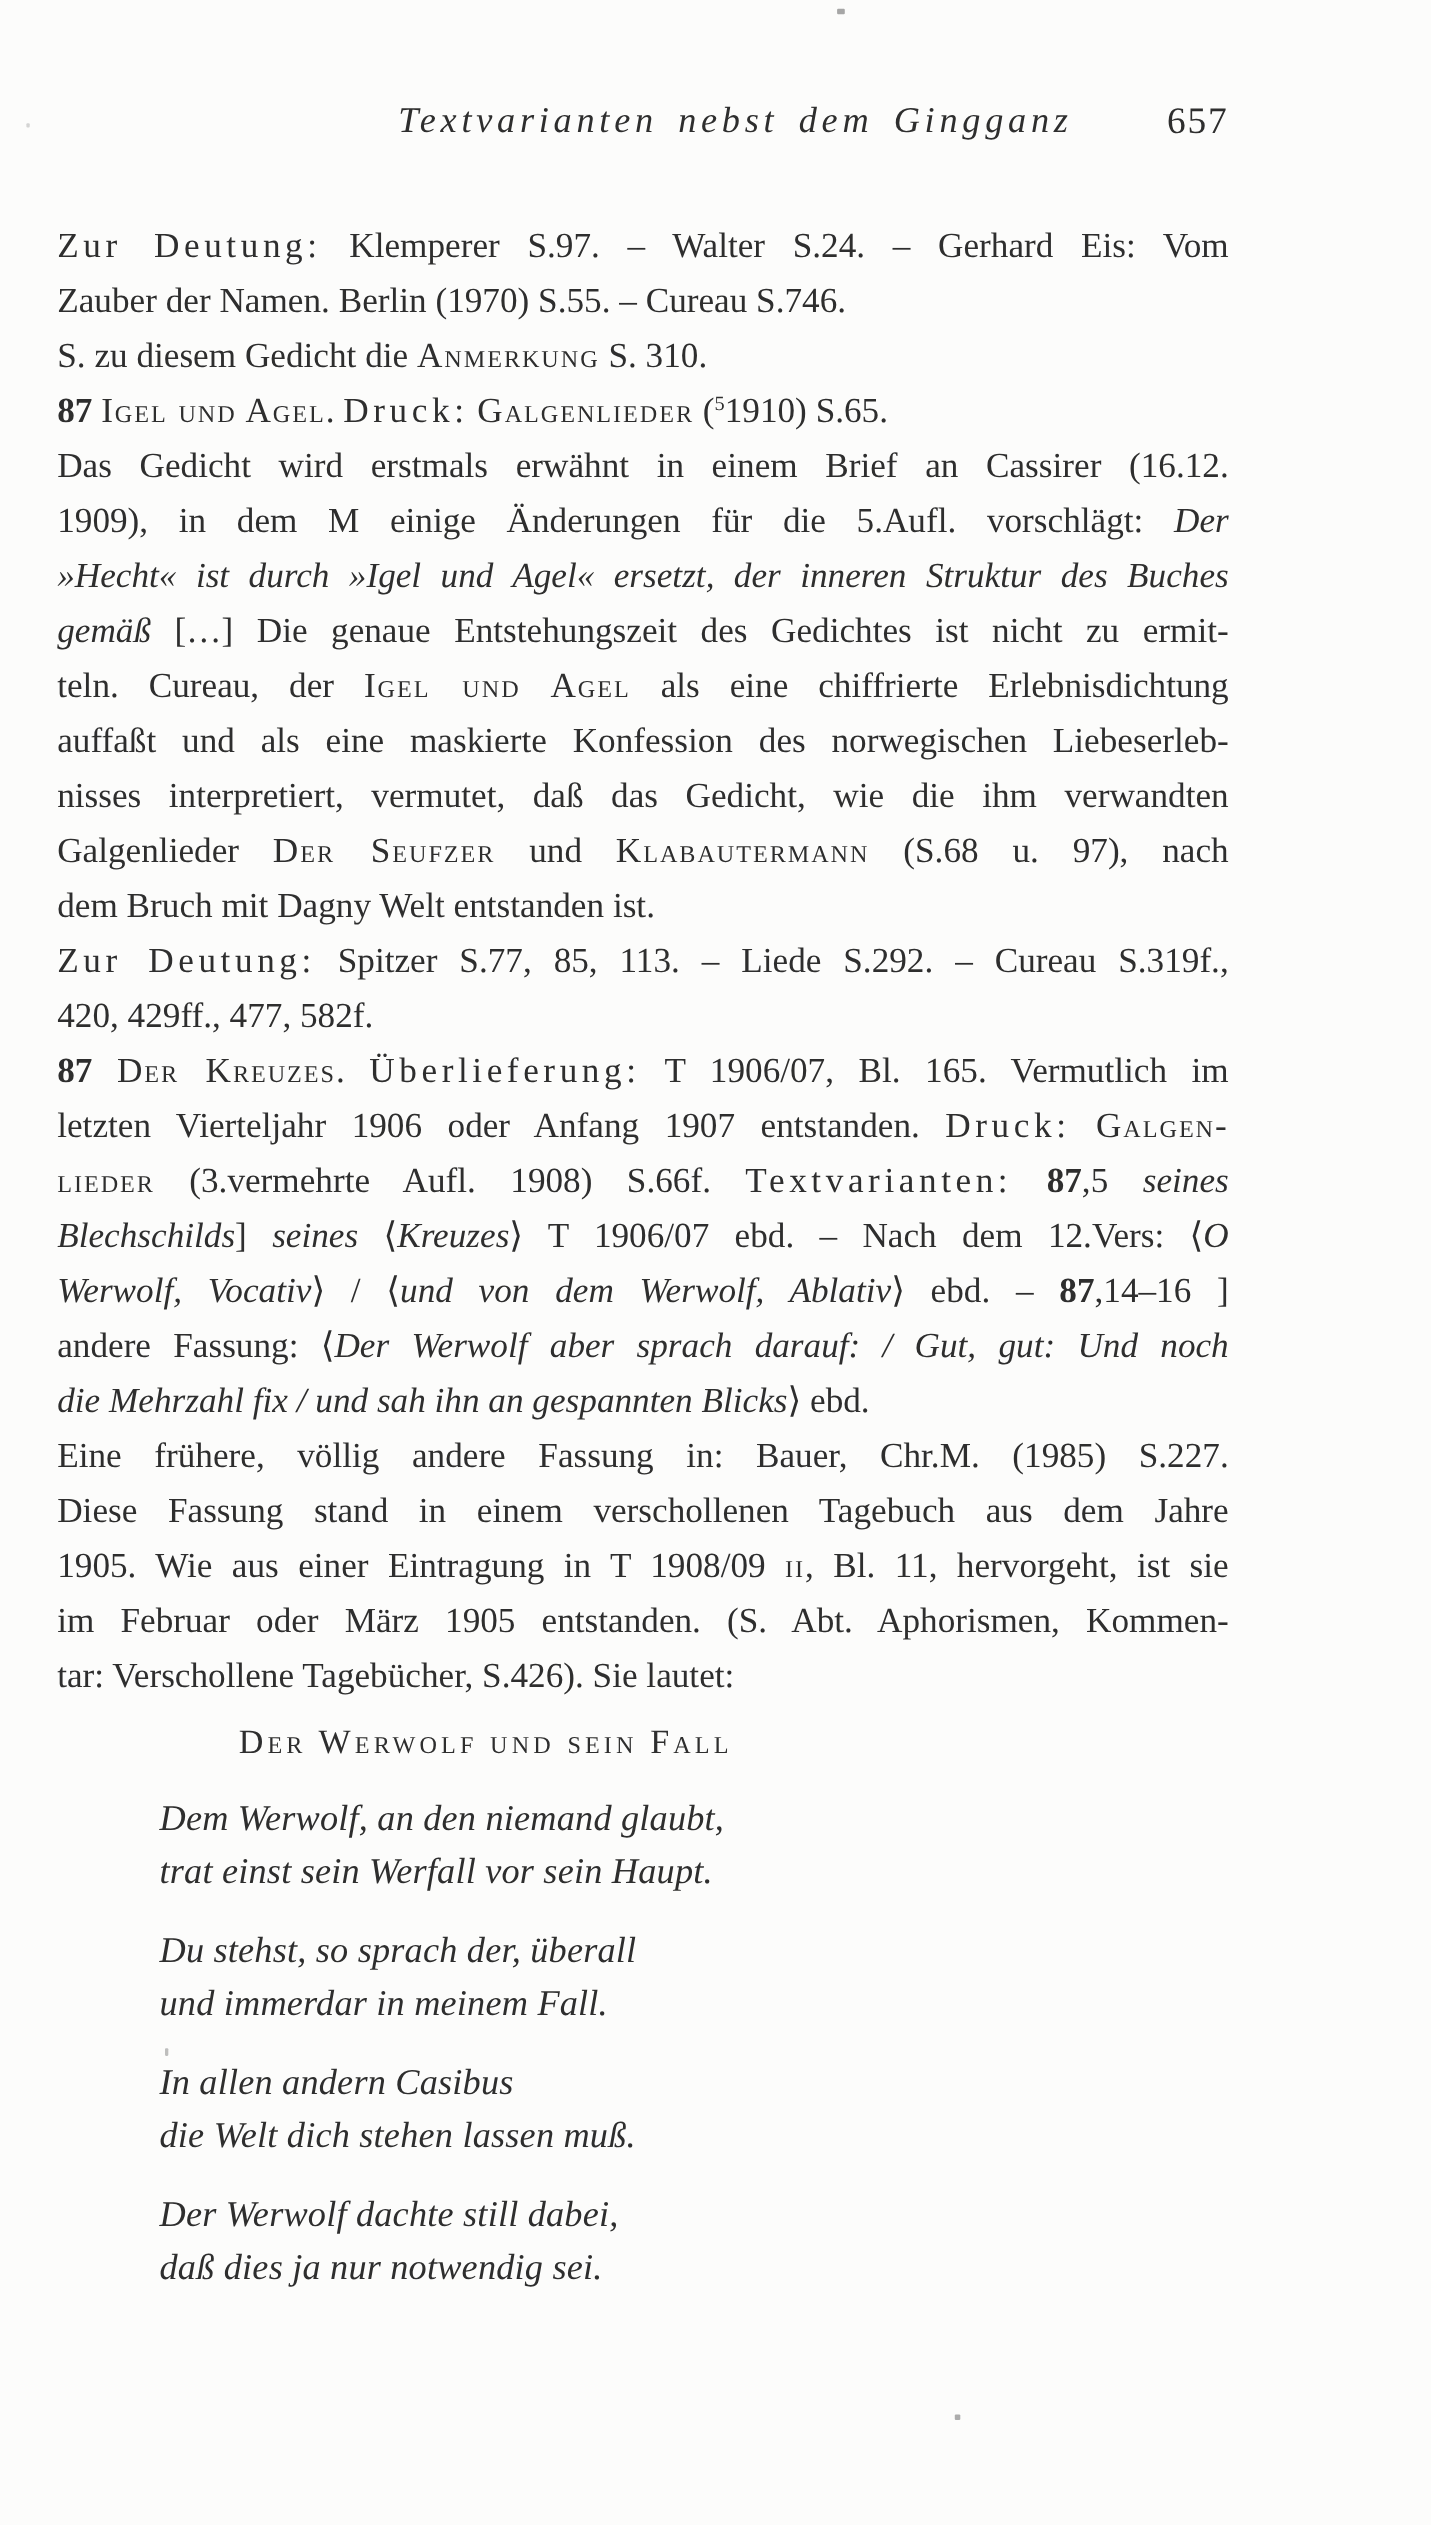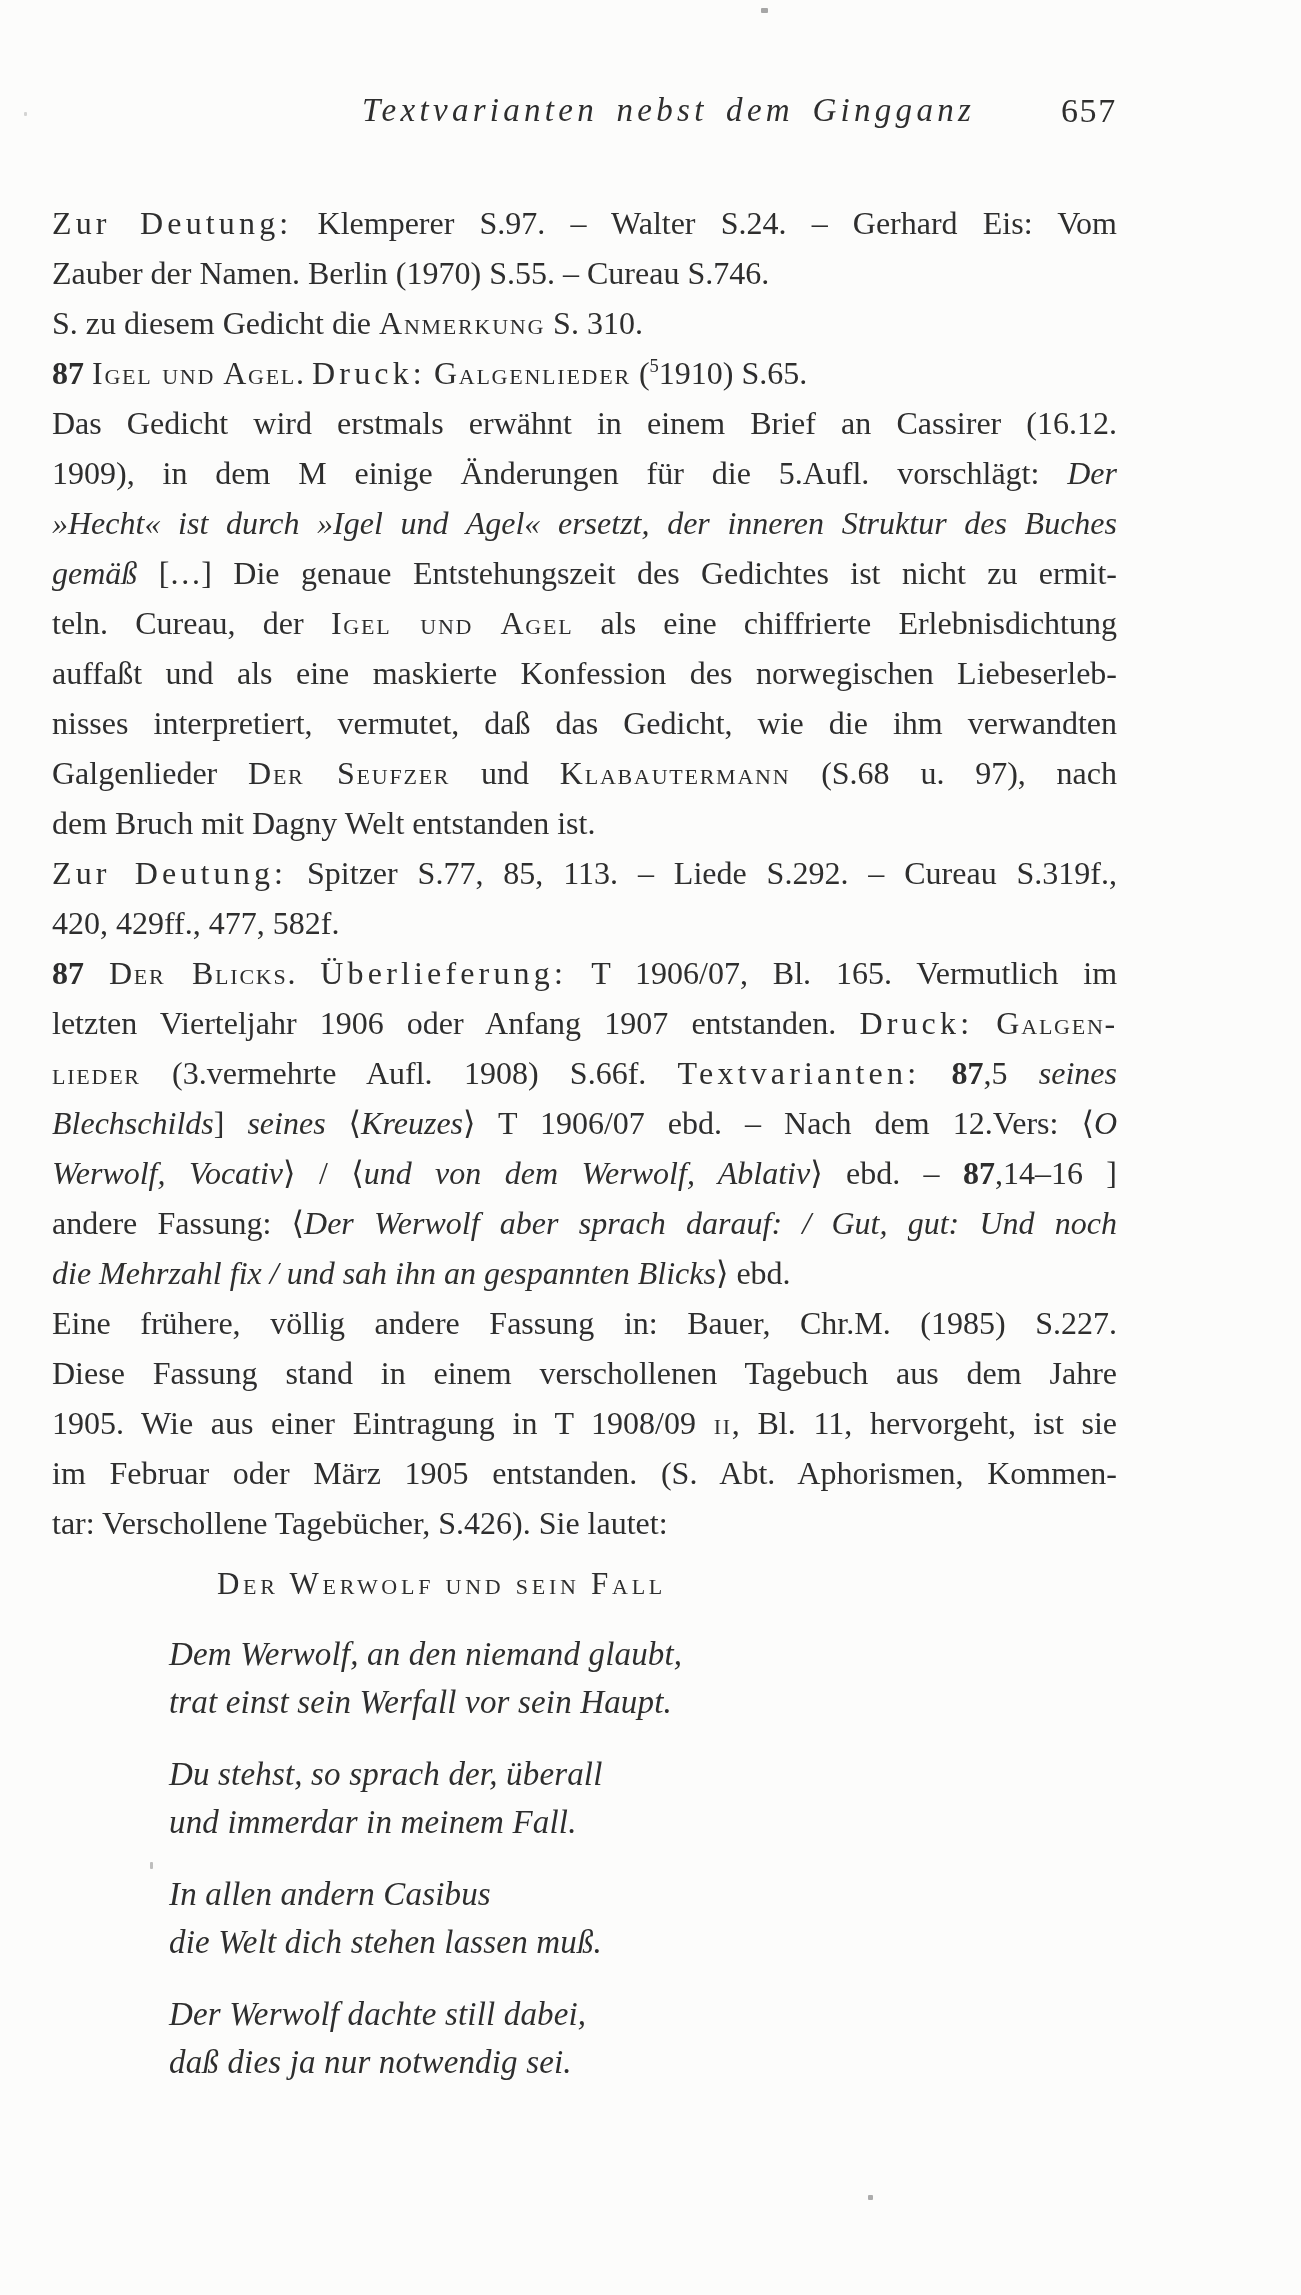--- a/index.html
+++ b/index.html
@@ -43,21 +43,21 @@
   .seg.sc { font-variant: small-caps; letter-spacing: 0.055em; }
   .seg.sp { letter-spacing: 0.13em; }
   .seg.sup { vertical-align: super; font-size: 58%; line-height: 0; }
 
   
   .poem-heading {
     margin: 14px 0 24px 165px;
     font-variant: small-caps; letter-spacing: 0.12em;
     font-size: 31px; line-height: 44px;
   }
-  .stanza { margin: 0 0 24px 117px; }
+  .stanza { margin: 0 0 24px 93px; }
   .verse {
     font-style: italic; font-size: 33px; line-height: 48px;
     letter-spacing: 0.005em;
   }
 
   
   .speck { position: absolute; background: #8a8a8a; border-radius: 1px; }
   .speck.a1 { left: 761px; top: 8px;  width: 7px; height: 5px; opacity: .75; }
   .speck.a2 { left: 868px; top: 2195px; width: 5px; height: 5px; opacity: .7; }
   .speck.a3 { left: 24px;  top: 112px; width: 3px; height: 4px; opacity: .35; }
@@ -88,21 +88,21 @@
         <div class="line justify"><span class="seg r">1909), in dem M einige Änderungen für die 5.Aufl. vorschlägt: </span><span class="seg i">Der</span></div>
         <div class="line justify"><span class="seg i">»Hecht« ist durch »Igel und Agel« ersetzt, der inneren Struktur des Buches</span></div>
         <div class="line justify"><span class="seg i">gemäß</span><span class="seg r"> […] Die genaue Entstehungszeit des Gedichtes ist nicht zu ermit-</span></div>
         <div class="line justify"><span class="seg r">teln. Cureau, der </span><span class="seg sc">Igel und Agel</span><span class="seg r"> als eine chiffrierte Erlebnisdichtung</span></div>
         <div class="line justify"><span class="seg r">auffaßt und als eine maskierte Konfession des norwegischen Liebeserleb-</span></div>
         <div class="line justify"><span class="seg r">nisses interpretiert, vermutet, daß das Gedicht, wie die ihm verwandten</span></div>
         <div class="line justify"><span class="seg r">Galgenlieder </span><span class="seg sc">Der Seufzer</span><span class="seg r"> und </span><span class="seg sc">Klabautermann</span><span class="seg r"> (S.68 u. 97), nach</span></div>
         <div class="line"><span class="seg r">dem Bruch mit Dagny Welt entstanden ist.</span></div>
         <div class="line justify"><span class="seg sp">Zur Deutung:</span><span class="seg r"> Spitzer S.77, 85, 113. – Liede S.292. – Cureau S.319f.,</span></div>
         <div class="line"><span class="seg r">420, 429ff., 477, 582f.</span></div>
-        <div class="line justify"><span class="seg b">87 </span><span class="seg sc">Der Blicks</span><span class="seg r">. </span><span class="seg sp">Überlieferung:</span><span class="seg r"> T 1906/07, Bl. 165. Vermutlich im</span></div>
+        <div class="line justify"><span class="seg b">87 </span><span class="seg sc">Der Kreuzes</span><span class="seg r">. </span><span class="seg sp">Überlieferung:</span><span class="seg r"> T 1906/07, Bl. 165. Vermutlich im</span></div>
         <div class="line justify"><span class="seg r">letzten Vierteljahr 1906 oder Anfang 1907 entstanden. </span><span class="seg sp">Druck:</span><span class="seg r"> </span><span class="seg sc">Galgen-</span></div>
         <div class="line justify"><span class="seg sc">lieder</span><span class="seg r"> (3.vermehrte Aufl. 1908) S.66f. </span><span class="seg sp">Textvarianten:</span><span class="seg r"> </span><span class="seg b">87</span><span class="seg r">,5 </span><span class="seg i">seines</span></div>
         <div class="line justify"><span class="seg i">Blechschilds</span><span class="seg r">] </span><span class="seg i">seines</span><span class="seg r"> ⟨</span><span class="seg i">Kreuzes</span><span class="seg r">⟩ T 1906/07 ebd. – Nach dem 12.Vers: ⟨</span><span class="seg i">O</span></div>
         <div class="line justify"><span class="seg i">Werwolf, Vocativ</span><span class="seg r">⟩ / ⟨</span><span class="seg i">und von dem Werwolf, Ablativ</span><span class="seg r">⟩ ebd. – </span><span class="seg b">87</span><span class="seg r">,14–16 ]</span></div>
         <div class="line justify"><span class="seg r">andere Fassung: ⟨</span><span class="seg i">Der Werwolf aber sprach darauf: / Gut, gut: Und noch</span></div>
         <div class="line"><span class="seg i">die Mehrzahl fix / und sah ihn an gespannten Blicks</span><span class="seg r">⟩ ebd.</span></div>
         <div class="line justify"><span class="seg r">Eine frühere, völlig andere Fassung in: Bauer, Chr.M. (1985) S.227.</span></div>
         <div class="line justify"><span class="seg r">Diese Fassung stand in einem verschollenen Tagebuch aus dem Jahre</span></div>
         <div class="line justify"><span class="seg r">1905. Wie aus einer Eintragung in T 1908/09 </span><span class="seg sc">ii</span><span class="seg r">, Bl. 11, hervorgeht, ist sie</span></div>
         <div class="line justify"><span class="seg r">im Februar oder März 1905 entstanden. (S. Abt. Aphorismen, Kommen-</span></div>

